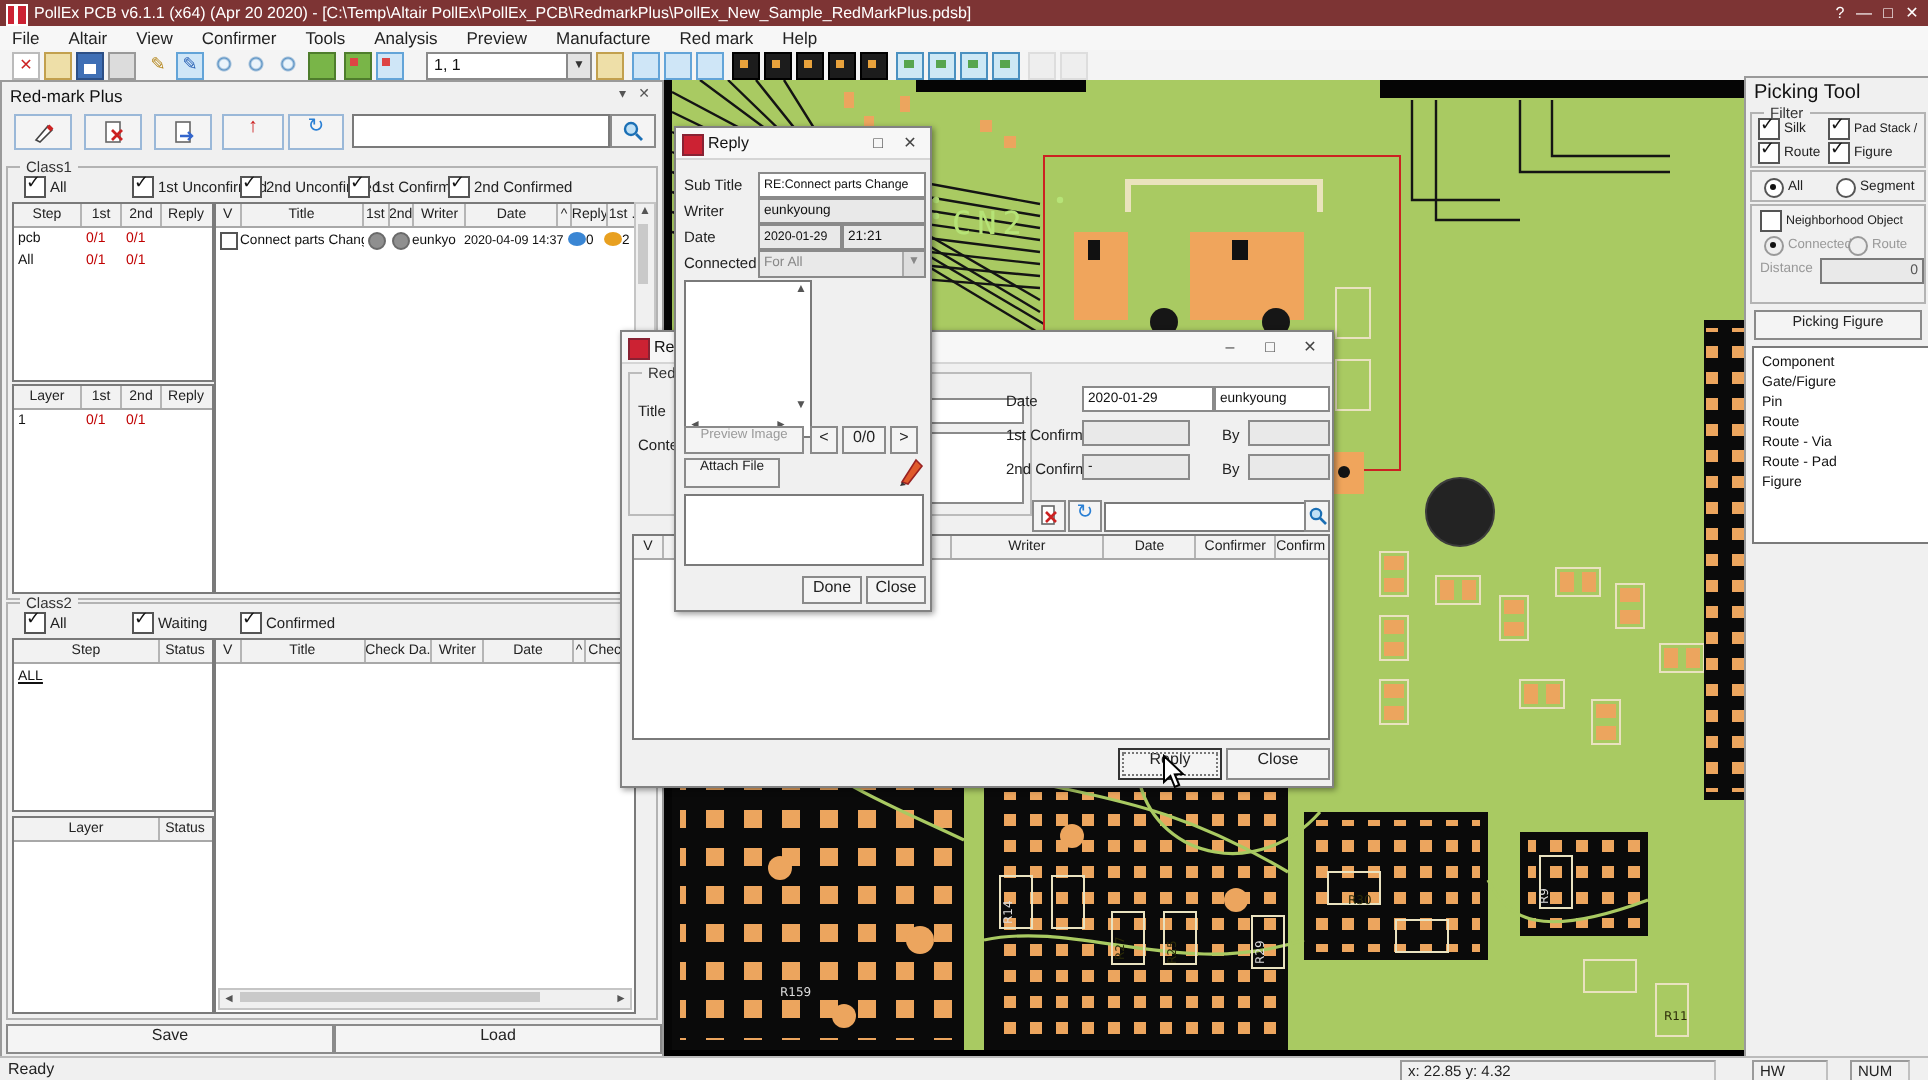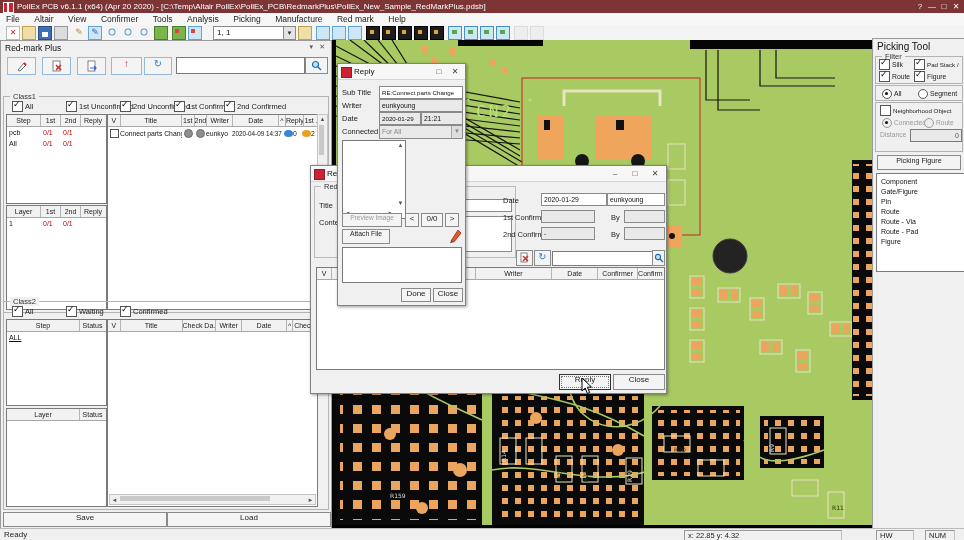--- a/index.html
+++ b/index.html
@@ -82,21 +82,21 @@
     <span class="wbtn" style="right:2px">✕</span>
   </div>
 
   <div class="abs menubar">
     <span class="menuitem">File</span>
     <span class="menuitem">Altair</span>
     <span class="menuitem">View</span>
     <span class="menuitem">Confirmer</span>
     <span class="menuitem">Tools</span>
     <span class="menuitem">Analysis</span>
-    <span class="menuitem">Picking</span>
+    <span class="menuitem">Preview</span>
     <span class="menuitem">Manufacture</span>
     <span class="menuitem">Red mark</span>
     <span class="menuitem">Help</span>
   </div>
 
   <div class="abs toolbar">
     <span class="ti ti-x" style="left:6px">✕</span>
     <span class="ti ti-open" style="left:22px"></span>
     <span class="ti ti-save" style="left:38px"></span>
     <span class="ti ti-print" style="left:54px"></span>
@@ -312,21 +312,21 @@
       </span>
       <input class="abs sunken" style="left: 173px; top: 1px; width: 123px; height: 13px; font-size: 8px;" value="">
       <span class="abs btn" style="left:302px;top:1px;width:21px;height:15px">
         <svg width="11" height="11" style="margin-top:2px">
             <circle cx="4.5" cy="4.5" r="3" fill="#bfe0f5" stroke="#1a6fb5" stroke-width="1.2"></circle>
             <path d="M7,7 L10,10" stroke="#1a6fb5" stroke-width="1.4"></path>
           </svg>
       </span>
     </div>
 
-    <div class="abs group" style="left:2px;top:55px;width:324px;height:215px">
+    <div class="abs group" style="left:2px;top:42px;width:324px;height:215px">
       <span class="glabel">Class1</span>
       <span class="abs" style="left:8px;top:4px"><span class="chk on"></span><span class="clabel">All</span></span>
       <span class="abs" style="left:62px;top:4px"><span class="chk on"></span><span class="clabel">1st Unconfirmed</span></span>
       <span class="abs" style="left:116px;top:4px"><span class="chk on"></span><span class="clabel">2nd Unconfirmed</span></span>
       <span class="abs" style="left:170px;top:4px"><span class="chk on"></span><span class="clabel">1st Confirmed</span></span>
       <span class="abs" style="left:220px;top:4px"><span class="chk on"></span><span class="clabel">2nd Confirmed</span></span>
 
       <div class="abs sunken" style="left:2px;top:17px;width:99px;height:88px;background:#fff">
         <div class="hrow">
           <span class="hcell" style="width:33px">Step</span>
@@ -564,21 +564,21 @@
       <div>Pin</div>
       <div>Route</div>
       <div>Route - Via</div>
       <div>Route - Pad</div>
       <div>Figure</div>
     </div>
   </div>
 
   <div class="abs statusbar">
     <span style="position:absolute;left:4px">Ready</span>
-    <span class="sbox" style="left:684px;width:150px">x:  22.85 y:   4.32</span>
+    <span class="sbox" style="left:700px;width:150px">x:  22.85 y:   4.32</span>
     <span class="sbox" style="left:876px;width:30px">HW</span>
     <span class="sbox" style="left:925px;width:22px">NUM</span>
   </div>
 
   <svg class="abs" style="left:581px;top:377px;z-index:50" width="12" height="18">
     <path d="M1,1 L1,14 L4.2,11 L6.4,16.5 L8.6,15.5 L6.4,10.2 L10.5,10 Z" fill="#fff" stroke="#000" stroke-width="1"></path>
   </svg>
 
 </div>
 

